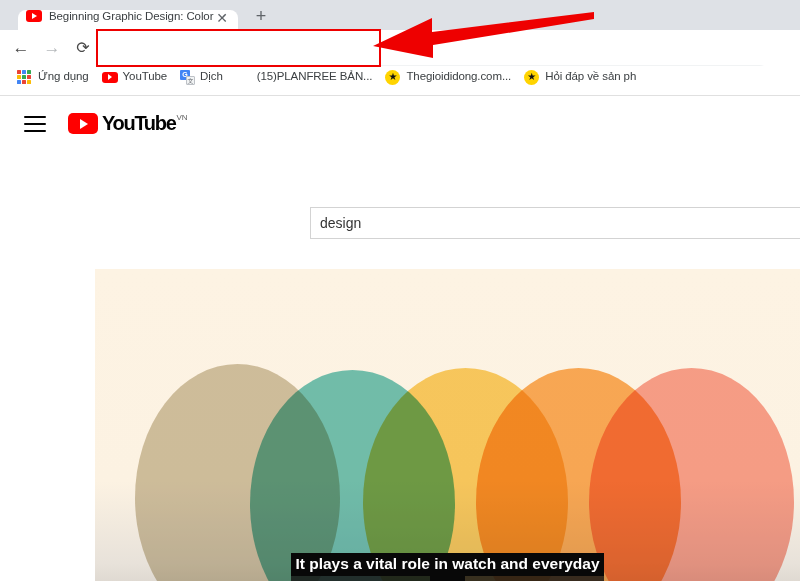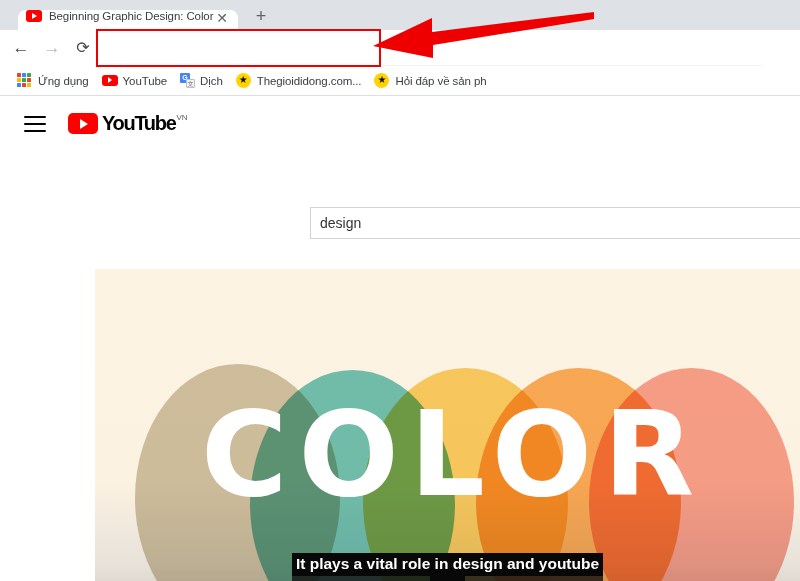--- a/index.html
+++ b/index.html
@@ -75,21 +75,21 @@
     pointer-events:none;
   }
   
   .arrow-svg { position:absolute; left:370px; top:12px; width:225px; height:48px; }
 
   .bookmark-bar {
     position:absolute; left:0; top:66px; width:800px; height:30px;
     background:#ffffff; display:flex; align-items:center;
     border-bottom:1px solid #e0e0e0;
   }
-  .bm { display:flex; align-items:center; height:22px; padding:0 5px; margin-left:3px; flex:0 0 auto; }
+  .bm { display:flex; height:22px; padding:0 5px; margin-left:3px; flex:0 0 auto; }
   .bm:first-child { margin-left:12px; }
   .bm-label { font-size:11.5px; color:#3c4043; white-space:nowrap; letter-spacing:-0.1px; }
   .bm-ico { width:16px; height:16px; margin-right:5px; flex:0 0 auto; position:relative; }
 
   
   .ico-apps { display:grid; grid-template-columns:repeat(3,4px); grid-template-rows:repeat(3,4px); gap:1px; }
   .ico-apps i { display:block; width:4px;height:4px; border-radius:0.5px; }
 
   .ico-yt { background:#ff0000; width:16px; height:11px; border-radius:3px; margin-top:2px;
      display:flex; align-items:center; justify-content:center; }
@@ -202,20 +202,26 @@
 
     <div class="bm">
       <span class="bm-ico ico-translate">
         <span class="b1">G</span>
           <span class="b2">文</span>
       </span>
       <span class="bm-label">Dịch</span>
     </div>
 
 
+    <div class="bm">
+      <span class="bm-ico">
+        <span class="ico-docs"><i class="l l1"></i><i class="l l2"></i><i class="l l3"></i></span>
+      </span>
+      <span class="bm-label">(15)PLANFREE BẢN...</span>
+    </div>
 
     <div class="bm">
       <span class="bm-ico">
           <span class="ico-star">★</span>
         </span>
       <span class="bm-label">Thegioididong.com...</span>
     </div>
 
     <div class="bm">
       <span class="bm-ico">
@@ -246,25 +252,24 @@
       <div class="video-bg"></div>
 
       <div class="circles">
         <div class="crc" style="left:40px;  top:95px; width:205px; height:268px; background:#c9bda0;"></div>
         <div class="crc" style="left:155px; top:101px; width:205px; height:268px; background:#5bbdb4;"></div>
         <div class="crc" style="left:268px; top:99px; width:205px; height:268px; background:#f8c94e;"></div>
         <div class="crc" style="left:381px; top:99px; width:205px; height:268px; background:#f9a242;"></div>
         <div class="crc" style="left:494px; top:99px; width:205px; height:268px; background:#f79584;"></div>
       </div>
 
-      <div class="color-word">COLOR</div>
 
       <div class="caption-wrap">
         <div class="caption-box">
-          <div class="caption-line">It plays a vital role in design and youtube</div>
+          <div class="caption-line">It plays a vital role in watch and everyday</div>
           <div style="text-align:center;">
             <span class="caption-line">life.</span>
           </div>
         </div>
       </div>
 
     </div>
   </div>
 
   <div class="hl-rect"></div>

